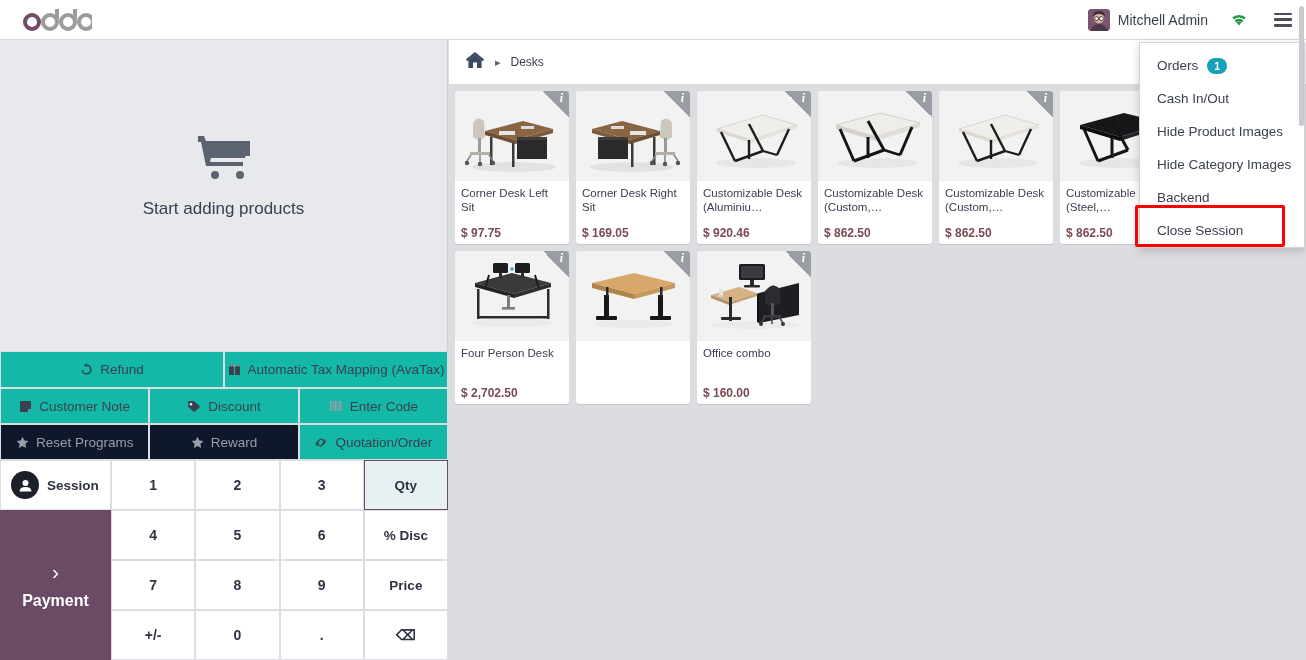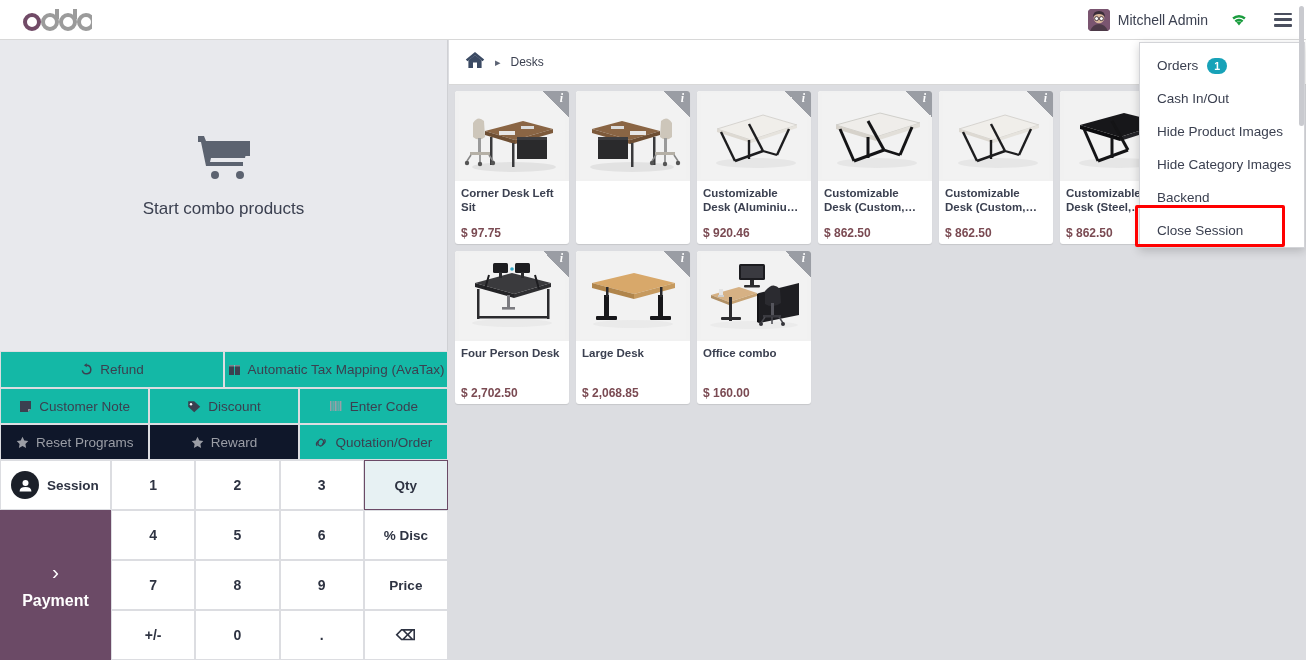--- a/index.html
+++ b/index.html
@@ -128,21 +128,21 @@
     cursor: pointer;
   }
   .info-corner::after {
     content: "i"; position: absolute; top: 0px; right: 6px;
     color: #ffffff; font-size: 12px; font-weight: bold; font-style: italic;
     font-family: "Liberation Serif", serif;
   }
   .prod-body { flex: 1 1 auto; padding: 5px 6px 4px 6px; display: flex; flex-direction: column; }
   .prod-name {
     font-size: 11.5px; color: #3b4050; line-height: 1.22;
-    font-weight: bold; overflow: hidden; max-height: 29px;
+    font-weight: normal; overflow: hidden; max-height: 29px;
   }
   .prod-price { font-size: 12px; color: #7a4a52; font-weight: bold; margin-top: auto; }
 
   
   .menu-dropdown {
     position: absolute; top: 42px; left: 1139px; width: 166px; height: 206px;
     background: #ffffff; border: 1px solid #d3d4d8;
     box-shadow: 0 3px 9px rgba(0,0,0,0.18);
     z-index: 40; padding: 6px 0 6px 0; overflow: hidden;
   }
@@ -214,21 +214,21 @@
 
     <div class="cart-empty">
       <div class="cart-icon">
         <svg width="56" height="48" viewBox="0 0 56 48">
           <path d="M2 3 h6 l2 5 h43 l-4 17 h-34 l-1 4 h33 v4 h-37 l-5 -24 h-3 z" fill="#5c6370"></path>
           <rect x="12" y="8" width="42" height="15" fill="#5c6370"></rect>
           <circle cx="19" cy="42" r="4" fill="#5c6370"></circle>
           <circle cx="44" cy="42" r="4" fill="#5c6370"></circle>
         </svg>
       </div>
-      <div class="cart-empty-text">Start combo products</div>
+      <div class="cart-empty-text">Start adding products</div>
     </div>
 
     <div class="ctrl-rows">
       <div class="ctrl-row r1">
         <div class="ctrl-btn">
           <svg class="ci" width="13" height="13" viewBox="0 0 13 13">
             <path d="M6.5 2.2 a4.3 4.3 0 1 1 -4.2 5.2" fill="none" stroke="#3b4050" stroke-width="1.5"></path>
             <path d="M6.8 0.2 L3.9 2.3 L6.8 4.2 z" fill="#3b4050"></path>
           </svg>
           <span>Refund</span>
@@ -421,20 +421,24 @@
     <path d="M92 30 q-5 -8 -11 -2 l-1 16 q6 5 12 0 z" fill="#cdc6ba"></path>
                 <rect x="84" y="45" width="3" height="14" fill="#9a9a9a"></rect>
     <path d="M75 59 h20 v3 h-20 z" fill="#b5b0a6"></path>
                 <path d="M76 62 l-4 6 M94 62 l4 6 M85 62 v7" stroke="#888" stroke-width="1.6" fill="none"></path>
     <circle cx="72" cy="70" r="2.2" fill="#555"></circle>
                 <circle cx="98" cy="70" r="2.2" fill="#555"></circle>
                 <circle cx="85" cy="71" r="2.2" fill="#555"></circle>
               </svg>
               <div class="info-corner"></div>
             </div>
+            <div class="prod-body">
+              <div class="prod-name">Corner Desk Right Sit</div>
+              <div class="prod-price">$ 169.05</div>
+            </div>
           </div>
           <div class="prod-card">
             <div class="prod-img">
               <svg width="106" height="86" viewBox="0 0 106 86">
                 <rect width="106" height="86" fill="#f2f2f2"></rect>
     <ellipse cx="55" cy="70" rx="40" ry="5" fill="#e6e6e6"></ellipse>
     <path d="M16 36 L62 22 L96 32 L50 47 z" fill="#f0eeea" stroke="#cfcdc8" stroke-width="0.8"></path>
     <path d="M16 36 L16 39 L50 50 L50 47 z" fill="#ddd9d2"></path>
                 <path d="M50 47 L50 50 L96 35 L96 32 z" fill="#e6e3dd"></path>
     <path d="M20 39 L34 68" stroke="#1d1d1f" stroke-width="2.4" fill="none"></path>
@@ -574,24 +578,20 @@
     <path d="M12 30 L12 35 L54 46 L54 41 z" fill="#b0854c"></path>
                 <path d="M54 41 L54 46 L95 35 L95 30 z" fill="#c69a5f"></path>
     <rect x="24" y="42" width="5" height="23" fill="#17171a"></rect>
     <rect x="78" y="42" width="5" height="23" fill="#17171a"></rect>
     <rect x="16" y="63" width="21" height="4" rx="1" fill="#17171a"></rect>
     <rect x="70" y="63" width="21" height="4" rx="1" fill="#17171a"></rect>
     <rect x="26" y="34" width="2.5" height="10" fill="#27272a"></rect>
     <rect x="80" y="34" width="2.5" height="10" fill="#27272a"></rect>
               </svg>
               <div class="info-corner"></div>
-            </div>
-            <div class="prod-body">
-              <div class="prod-name">Large Desk</div>
-              <div class="prod-price">$ 2,068.85</div>
             </div>
           </div>
           <div class="prod-card">
             <div class="prod-img">
               <svg width="106" height="86" viewBox="0 0 106 86">
                 <rect width="106" height="86" fill="#f2f2f2"></rect>
     <ellipse cx="53" cy="72" rx="44" ry="4" fill="#ebebeb"></ellipse>
     <path d="M10 42 L38 34 L56 40 L28 49 z" fill="#d6b184"></path>
                 <path d="M10 42 L10 45 L28 52 L28 49 z" fill="#b08f64"></path>
                 <path d="M28 49 L28 52 L56 43 L56 40 z" fill="#c6a273"></path>

